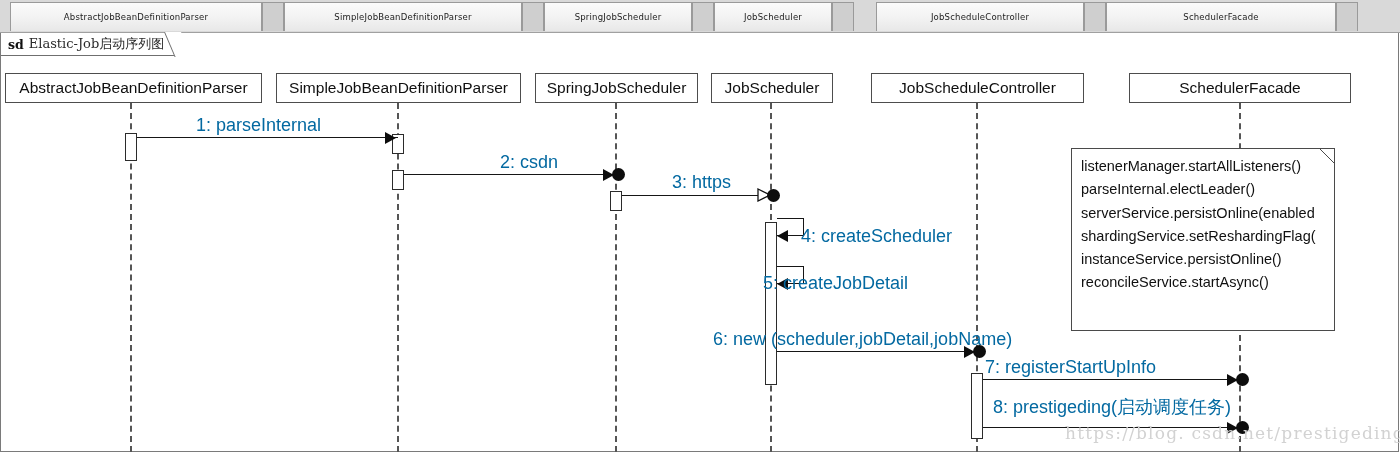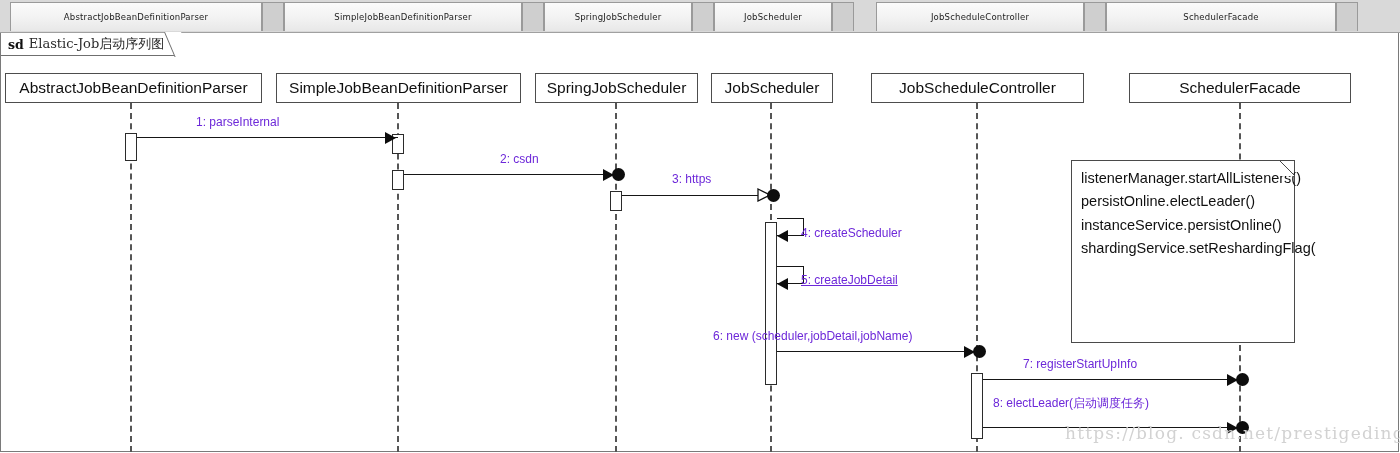--- a/index.html
+++ b/index.html
@@ -120,22 +120,22 @@
 
   
   .msgline {
     position: absolute;
     height: 0;
     border-top: 1.3px solid #161616;
   }
   .msglabel {
     position: absolute;
     font-family: "Liberation Sans", sans-serif;
-    font-size: 12px;
-    color: #6d28d9;
+    font-size: 18px;
+    color: #0369a1;
     white-space: nowrap;
   }
   
   .arrow-filled {
     position: absolute;
     width: 0; height: 0;
     border-top: 6px solid transparent;
     border-bottom: 6px solid transparent;
     border-left: 11px solid #0d0d0d;
   }
@@ -254,43 +254,45 @@
       <svg width="14" height="14" viewBox="0 0 14 14" style="position: absolute; left: 757px; top: 188px;">
         <path d="M1 1 L13 7 L1 13 Z" fill="#ffffff" stroke="#111111" stroke-width="1.3"></path>
       </svg>
       <div class="dot" style="left: 767px; top: 189px;"></div>
       <div class="msglabel" style="left: 672px; top: 172px;">3: https</div>
       <div class="selfmsg" style="left: 777px; top: 218px; width: 27px; height: 18px;"></div>
       <div class="arrow-filled-left" style="left: 777px; top: 230px;"></div>
       <div class="msglabel" style="left: 801px; top: 226px;">4: createScheduler</div>
       <div class="selfmsg" style="left: 777px; top: 266px; width: 27px; height: 18px;"></div>
       <div class="arrow-filled-left" style="left: 777px; top: 278px;"></div>
-      <div class="msglabel" style="left: 801px; top: 273px; text-decoration: underline;">5: createJobDetail</div>
+      <div class="msglabel" style="left: 763px; top: 273px;">5: createJobDetail</div>
       <div class="msgline" style="left: 777px; top: 351px; width: 200px;"></div>
       <div class="arrow-filled" style="left: 964px; top: 346px;"></div>
       <div class="dot" style="left: 973px; top: 345px;"></div>
       <div class="msglabel" style="left: 713px; top: 329px;">6: new (scheduler,jobDetail,jobName)</div>
       <div class="msgline" style="left: 983px; top: 379px; width: 257px;"></div>
       <div class="arrow-filled" style="left: 1227px; top: 374px;"></div>
       <div class="dot" style="left: 1236px; top: 373px;"></div>
-      <div class="msglabel" style="left: 1023px; top: 357px;">7: registerStartUpInfo</div>
+      <div class="msglabel" style="left: 985px; top: 357px;">7: registerStartUpInfo</div>
       <div class="msgline" style="left: 983px; top: 427px; width: 257px;"></div>
       <div class="arrow-filled" style="left: 1227px; top: 422px;"></div>
       <div class="dot" style="left: 1236px; top: 421px;"></div>
-      <div class="msglabel" style="left: 993px; top: 395px;">8: electLeader(启动调度任务)</div>
-    </div>
-
-  <div id="note" style="left: 1071px; top: 160px; width: 224px; height: 183px;">
+      <div class="msglabel" style="left: 993px; top: 395px;">8: prestigeding(启动调度任务)</div>
+    </div>
+
+  <div id="note" style="left: 1071px; top: 148px; width: 264px; height: 183px;">
     <svg class="foldline" viewBox="0 0 16 16">
       <path d="M0 0 L16 16 L0 16 Z" fill="#ffffff" stroke="none"></path>
       <path d="M0 0 L16 16" stroke="#4a4a4a" stroke-width="1" fill="none"></path>
     </svg>
     <div id="note-lines">
         <div class="noteline">listenerManager.startAllListeners()</div>
-        <div class="noteline">persistOnline.electLeader()</div>
+        <div class="noteline">parseInternal.electLeader()</div>
+        <div class="noteline">serverService.persistOnline(enabled</div>
+        <div class="noteline">shardingService.setReshardingFlag(</div>
         <div class="noteline">instanceService.persistOnline()</div>
-        <div class="noteline">shardingService.setReshardingFlag(</div>
+        <div class="noteline">reconcileService.startAsync()</div>
       </div>
   </div>
 
   <div id="watermark" style="left: 1065px; top: 423px;">https://blog. csdn.net/prestigeding</div>
 
 </div>
 
 </body></html>

